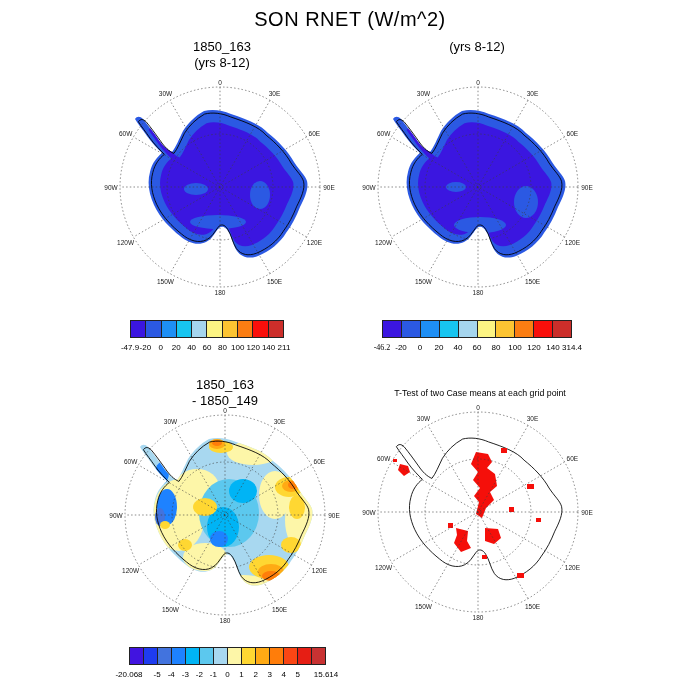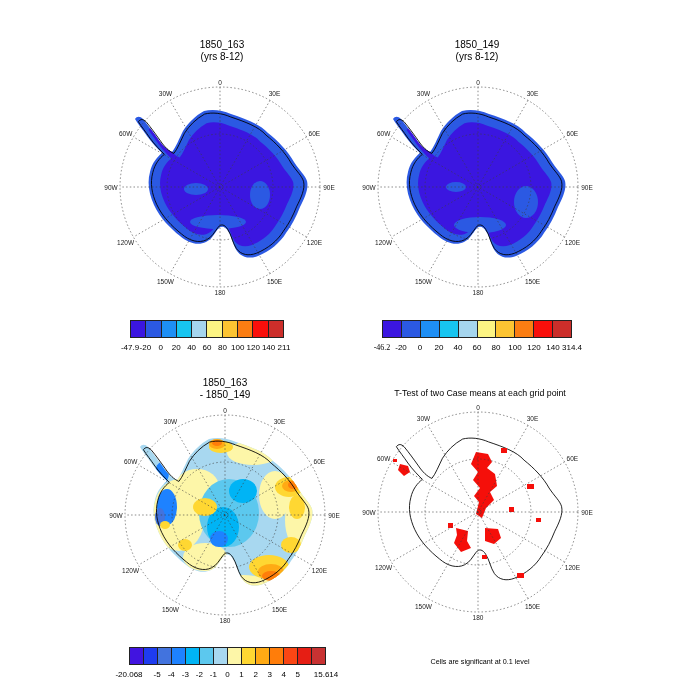--- a/index.html
+++ b/index.html
@@ -1,54 +1,53 @@
 <!DOCTYPE html>
 <html><head>
 <meta charset="utf-8">
 <style>
   html,body{margin:0;padding:0;background:#fff;}
   #canvas{position:relative;width:700px;height:700px;background:#ffffff;overflow:hidden;
           font-family:"Liberation Sans", sans-serif;color:#000;}
   .abs{position:absolute;}
   .center-text{text-align:center;}
   #main-title{left:0;top:8px;width:700px;font-size:20px;font-weight:500;letter-spacing:0.5px;}
-  .panel-subtitle{font-size:10px;line-height:1.2;}
+  .panel-subtitle{font-size:13px;line-height:1.2;}
   #ttest-title{font-size:8.8px;}
   #ttest-caption{font-size:7.2px;}
   .map-frame{width:240px;height:240px;}
   .map-frame svg{position:absolute;left:0;top:0;}
   .compass-label{position:absolute;font-size:6.5px;color:#1a1a1a;transform:translate(-50%,-50%);
                  white-space:nowrap;}
   .colorbar{height:18px;}
   .cb-row{display:flex;height:18px;border:1px solid #222;box-sizing:border-box;}
   .cb-cell{flex:1 1 0;}
   .cb-cell:not(:first-child){border-left:1px solid #222;}
   .cb-tick{position:absolute;top:23px;transform:translateX(-50%);font-size:8px;white-space:nowrap;
            color:#000;}
 </style>
 </head>
 <body>
 
 <div id="canvas">
 
+  <div id="main-title" class="abs center-text">SON RNET (W/m^2)</div>
 
   <div class="abs center-text panel-subtitle" style="left:122px;top:39px;width:200px;">
     <div>1850_163</div>
     <div>(yrs 8-12)</div>
   </div>
   <div class="abs center-text panel-subtitle" style="left:377px;top:39px;width:200px;">
-    <div>1850_149</div>
     <div>(yrs 8-12)</div>
   </div>
   <div class="abs center-text panel-subtitle" style="left:125px;top:377px;width:200px;">
     <div>1850_163</div>
     <div>- 1850_149</div>
   </div>
   <div id="ttest-title" class="abs center-text" style="left:340px;top:388px;width:280px;">T-Test of two Case means at each grid point</div>
-  <div id="ttest-caption" class="abs center-text" style="left:350px;top:657px;width:260px;">Cells are significant at 0.1 level</div>
 
   <div class="abs map-frame" style="left:100px;top:67px;">
     <svg width="240" height="240" viewBox="0 0 240 240">
       <defs>
         <path id="ant" d="M104,44 C112,42 122,43 131,47 C146,52 160,57 168,66 C178,74 188,84 194,95 C200,104 205,108 207,114 C209,122 204,132 200,140 C196,150 192,158 186,166 C180,176 170,184 158,189 C150,192 142,191 137,184 C133,178 132,170 128,164 C125,159 121,158 118,162 C114,167 112,172 106,175 C98,179 88,176 80,169 C70,161 60,151 54,138 C49,127 47,116 50,105 C52,96 57,90 62,86 C58,82 52,76 47,69 C43,63 38,57 35,52 C37,49 40,49 43,52 C48,58 53,65 58,72 C62,78 67,83 72,85 C76,80 79,72 83,64 C88,56 95,49 104,44 Z"></path>
         <clipPath id="antclip">
           <path d="M104,44 C112,42 122,43 131,47 C146,52 160,57 168,66 C178,74 188,84 194,95 C200,104 205,108 207,114 C209,122 204,132 200,140 C196,150 192,158 186,166 C180,176 170,184 158,189 C150,192 142,191 137,184 C133,178 132,170 128,164 C125,159 121,158 118,162 C114,167 112,172 106,175 C98,179 88,176 80,169 C70,161 60,151 54,138 C49,127 47,116 50,105 C52,96 57,90 62,86 C58,82 52,76 47,69 C43,63 38,57 35,52 C37,49 40,49 43,52 C48,58 53,65 58,72 C62,78 67,83 72,85 C76,80 79,72 83,64 C88,56 95,49 104,44 Z"></path>
         </clipPath>
         <g id="grid" fill="none" stroke="#3c3c3c" stroke-width="0.6" stroke-dasharray="1.5,2.2">
           <circle cx="120" cy="120" r="100"></circle>

